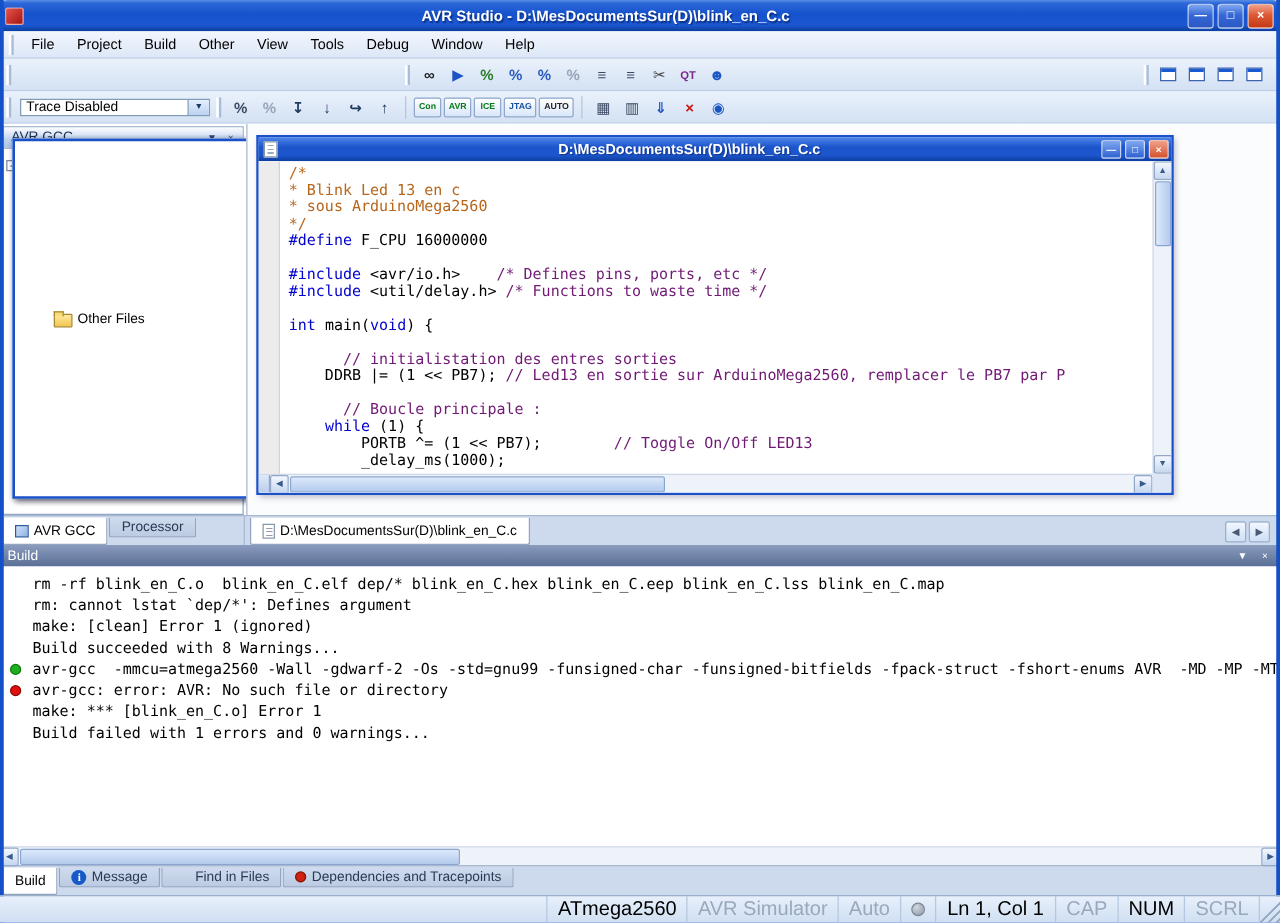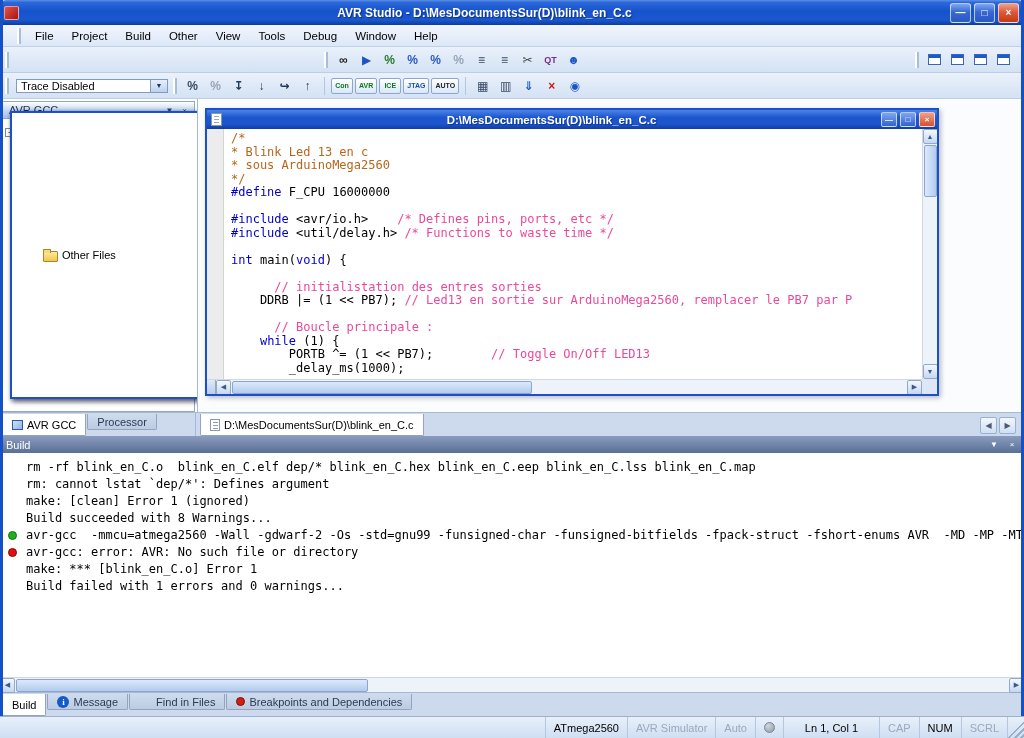--- a/index.html
+++ b/index.html
@@ -6,21 +6,21 @@
   html,body{width:1024px;height:738px}
   body{font-family:"Liberation Sans","DejaVu Sans",sans-serif;font-size:11px;color:#000;background:#d9e6f7;overflow:hidden;position:relative}
   .frame{position:absolute;inset:0;border:3px solid #1450c8;border-top:none;pointer-events:none;z-index:90}
   
   .titlebar{position:absolute;left:0;top:0;right:0;height:25px;display:flex;align-items:center;gap:3px;padding:0 5px 0 4px;background:linear-gradient(180deg,#5a8fe4 0%,#2d68d9 10%,#1552cc 45%,#1b58d0 80%,#0c3d9c 100%);border-radius:6px 6px 0 0}
   .app-icon{width:15px;height:14px;flex:none;background:linear-gradient(135deg,#e8534a,#a31414);border:1px solid rgba(255,255,255,.55);border-radius:2px}
   .title-text{flex:1;color:#fff;font-weight:bold;font-size:12px;text-align:center;text-shadow:1px 1px 1px rgba(0,20,80,.6);white-space:nowrap;overflow:hidden}
   .win-btn{width:21px;height:20px;flex:none;border:1px solid rgba(255,255,255,.65);border-radius:3px;display:flex;align-items:center;justify-content:center;color:#fff;font-size:10px;font-weight:bold;background:linear-gradient(180deg,#7fa7ef,#3667d6 45%,#2a58c4)}
   .win-btn.close{background:linear-gradient(180deg,#f0a089,#dd5937 45%,#c23a13)}
   
-  .menubar{position:absolute;top:25px;left:0;right:0;height:22px;background:linear-gradient(#f2f6fd,#dce7f7);border-bottom:1px solid #c0d0e8;display:flex;align-items:center;padding:0 12px}
+  .menubar{position:absolute;top:25px;left:0;right:0;height:22px;background:linear-gradient(#f2f6fd,#dce7f7);border-bottom:1px solid #c0d0e8;display:flex;align-items:center;padding:0 2px}
   .menu-item{padding:3px 9px;cursor:default;font-size:11.5px}
   .toolbar{position:absolute;left:0;right:0;display:flex;align-items:center;background:linear-gradient(#eaf1fb,#d4e2f4);border-bottom:1px solid #bccde6}
   .row1{top:47px;height:26px}
   .row2{top:73px;height:26px}
   .grip{width:3px;height:16px;border-left:2px solid #ffffff;border-right:2px solid #a9bcd8;margin:0 5px;flex:none}
   .tb-space{width:305px;flex:none}
   .flex1{flex:1}
   .tb-group{display:flex;align-items:center;gap:2px}
   .tbi{min-width:21px;height:19px;display:inline-flex;align-items:center;justify-content:center;font-size:12px;font-weight:bold;border-radius:2px}
   .tbi.sm{font-size:9px}
@@ -51,21 +51,21 @@
   .child-title{height:19px;display:flex;align-items:center;gap:3px;padding:0 2px 0 4px;background:linear-gradient(180deg,#4c85e8 0%,#1c55cc 40%,#1c55cc 75%,#0d3d9e 100%);color:#fff}
   .doc-icon{width:11px;height:13px;background:#fff;border:1px solid #8899aa;position:relative;flex:none}
   .doc-icon::after{content:"";position:absolute;left:2px;top:2px;right:2px;height:8px;background:repeating-linear-gradient(#9aabbc 0,#9aabbc 1px,transparent 1px,transparent 3px)}
   .child-title-text{flex:1;text-align:center;font-weight:bold;font-size:11.5px;text-shadow:1px 1px 1px rgba(0,20,80,.5);white-space:nowrap;overflow:hidden}
   .cw-btn{width:16px;height:15px;flex:none;border:1px solid rgba(255,255,255,.65);border-radius:2px;display:flex;align-items:center;justify-content:center;font-size:8px;font-weight:bold;color:#fff;background:linear-gradient(180deg,#7fa7ef,#2f62d2)}
   .cw-btn.close{background:linear-gradient(180deg,#f0a089,#d4512d)}
   .editor{position:absolute;left:0;right:0;top:19px;bottom:0;background:#fff;overflow:hidden}
   .gutter{position:absolute;left:0;top:0;bottom:15px;width:17px;background:#ececec;border-right:1px solid #d4d4d4}
   .code{position:absolute;left:18px;top:0;right:15px;bottom:15px;padding:3px 0 0 6px;font-family:"DejaVu Sans Mono","Liberation Mono",monospace;font-size:12px;white-space:pre;overflow:hidden}
   .code-line{height:13.5px;line-height:13.5px}
-  .c-kw{color:#0000cd}.c-cm{color:#ec4899}.c-hc{color:#b8661c}.c-pl{color:#000}
+  .c-kw{color:#0000cd}.c-cm{color:#701a75}.c-hc{color:#b8661c}.c-pl{color:#000}
   
   .sb-btn{width:15px;height:15px;flex:none;display:flex;align-items:center;justify-content:center;font-size:7px;color:#3a5a8a;background:linear-gradient(#f4f8ff,#c6d7f0);border:1px solid #93a8c9;border-radius:2px}
   .vscroll{position:absolute;right:0;top:0;bottom:15px;width:15px;background:#eef3fa;border-left:1px solid #d0d8e8;display:flex;flex-direction:column;align-items:center}
   .vthumb{width:13px;height:52px;margin:1px 0;background:linear-gradient(90deg,#dce9fb,#b3cbee);border:1px solid #8aa6cf;border-radius:2px}
   .vscroll .bottom{margin-top:auto}
   .hscroll{position:absolute;left:0;right:15px;bottom:0;height:15px;background:#eef3fa;border-top:1px solid #d0d8e8;display:flex;align-items:center}
   .pane-split{width:9px;height:100%;flex:none;background:linear-gradient(#dfe9f8,#b9cdeb);border-right:1px solid #93a8c9}
   .hthumb{width:300px;height:13px;margin:0 1px;background:linear-gradient(#dce9fb,#b3cbee);border:1px solid #8aa6cf;border-radius:2px;flex:none}
   .hs-track{flex:1}
   .sb-corner{position:absolute;right:0;bottom:0;width:15px;height:15px;background:#dce6f4}
@@ -92,21 +92,21 @@
   .bh-btn{width:14px;height:13px;display:flex;align-items:center;justify-content:center;color:#fff;font-size:8px}
   .build-content{height:224px;overflow:hidden;padding-top:6px;font-family:"DejaVu Sans Mono","Liberation Mono",monospace;font-size:12px}
   .build-line{position:relative;height:17px;line-height:17px;padding-left:26px;white-space:pre;overflow:hidden}
   .marker{position:absolute;left:8px;top:4px;width:9px;height:9px;border-radius:50%}
   .marker.green{background:#1fae1f;border:1px solid #0c7a0c}
   .marker.red{background:#e01010;border:1px solid #8a0808}
   .build-scroll{height:15px;background:#eef3fa;border-top:1px solid #cfd9e8;display:flex;align-items:center}
   .build-scroll .hthumb{width:352px}
   .out-tabs{height:24px;background:#cdd9ec;border-top:1px solid #a8b8d0;display:flex;align-items:flex-start;padding:1px 2px 0}
   
-  .statusbar{position:absolute;left:0;right:0;bottom:0;height:22px;background:linear-gradient(#e8f0fb,#cfdff2);border-top:1px solid #9db1cc;display:flex;align-items:stretch;font-size:11px;z-index:95}
+  .statusbar{position:absolute;left:0;right:0;bottom:0;height:22px;background:linear-gradient(#e8f0fb,#cfdff2);border-top:1px solid #9db1cc;display:flex;align-items:stretch;font-size:16px;z-index:95}
   .seg{display:flex;align-items:center;justify-content:center;border-right:1px solid #b5c7de;padding:0 8px;white-space:nowrap}
   .seg.main{flex:1;justify-content:flex-start}
   .seg.dim{color:#9aa8bc}
   .seg.small{min-width:36px}
   .led-dot{width:11px;height:11px;border-radius:50%;background:radial-gradient(circle at 35% 30%,#cfd6de,#8f99a6);border:1px solid #7a8694}
   .resize-grip{width:16px;background:linear-gradient(135deg,transparent 0 55%,#9aaec8 55% 62%,transparent 62% 72%,#9aaec8 72% 79%,transparent 79% 89%,#9aaec8 89% 96%,transparent 96%)}
 </style>
 </head>
 <body>
 
@@ -319,21 +319,21 @@
       <span class="tab">
         <span class="tab-ic ic-info">i</span>
         <span>Message</span>
       </span>
       <span class="tab">
         <span class="tab-ic ic-find"></span>
         <span>Find in Files</span>
       </span>
       <span class="tab">
         <span class="tab-ic ic-breakpoint"></span>
-        <span>Breakpoints and Dependencies</span>
+        <span>Dependencies and Tracepoints</span>
       </span>
     </div>
 </div>
 
 <div class="statusbar">
   <span class="seg main"></span>
   <span class="seg">ATmega2560</span>
   <span class="seg dim">AVR Simulator</span>
   <span class="seg dim">Auto</span>
   <span class="seg">

